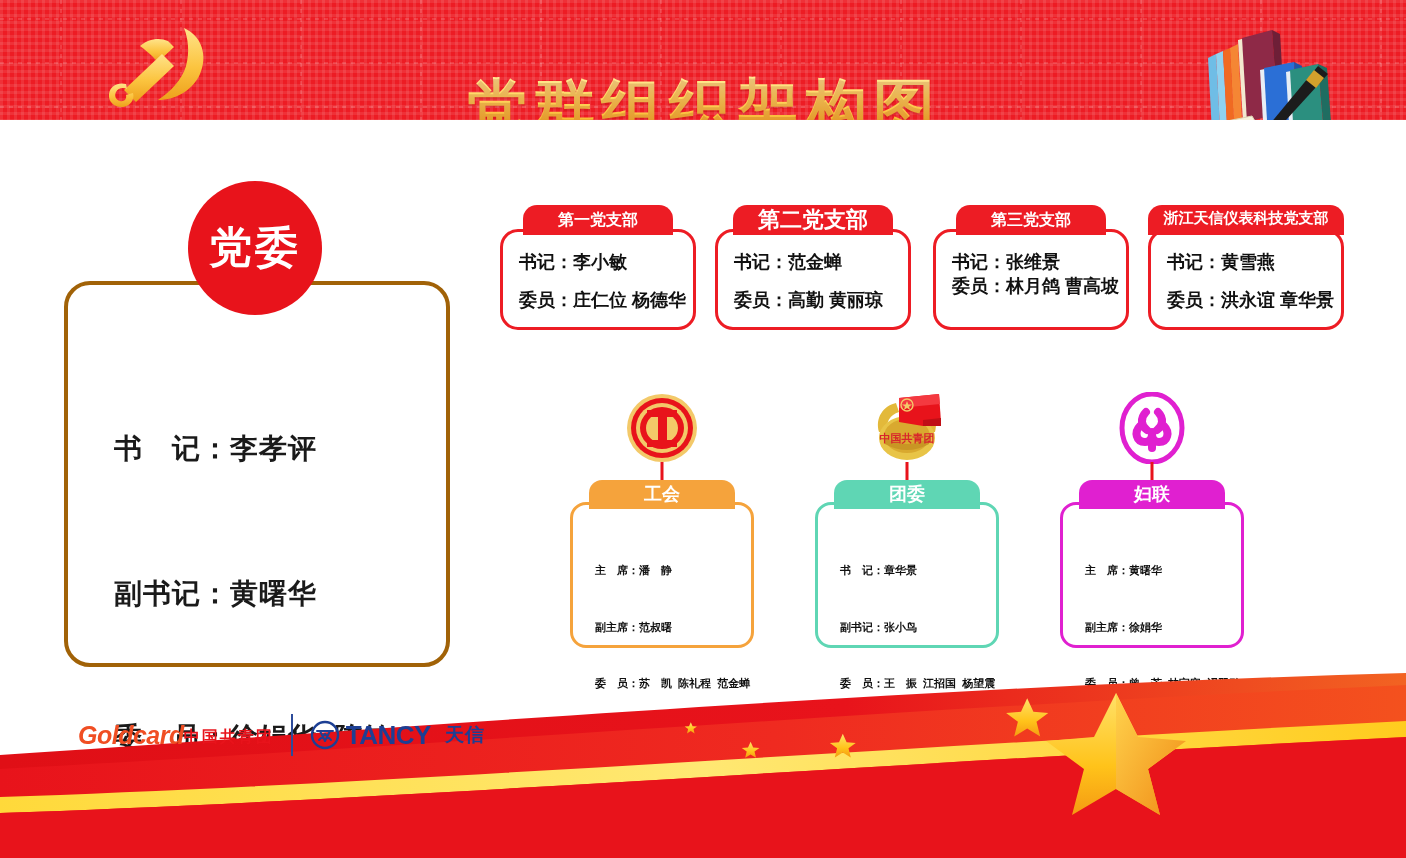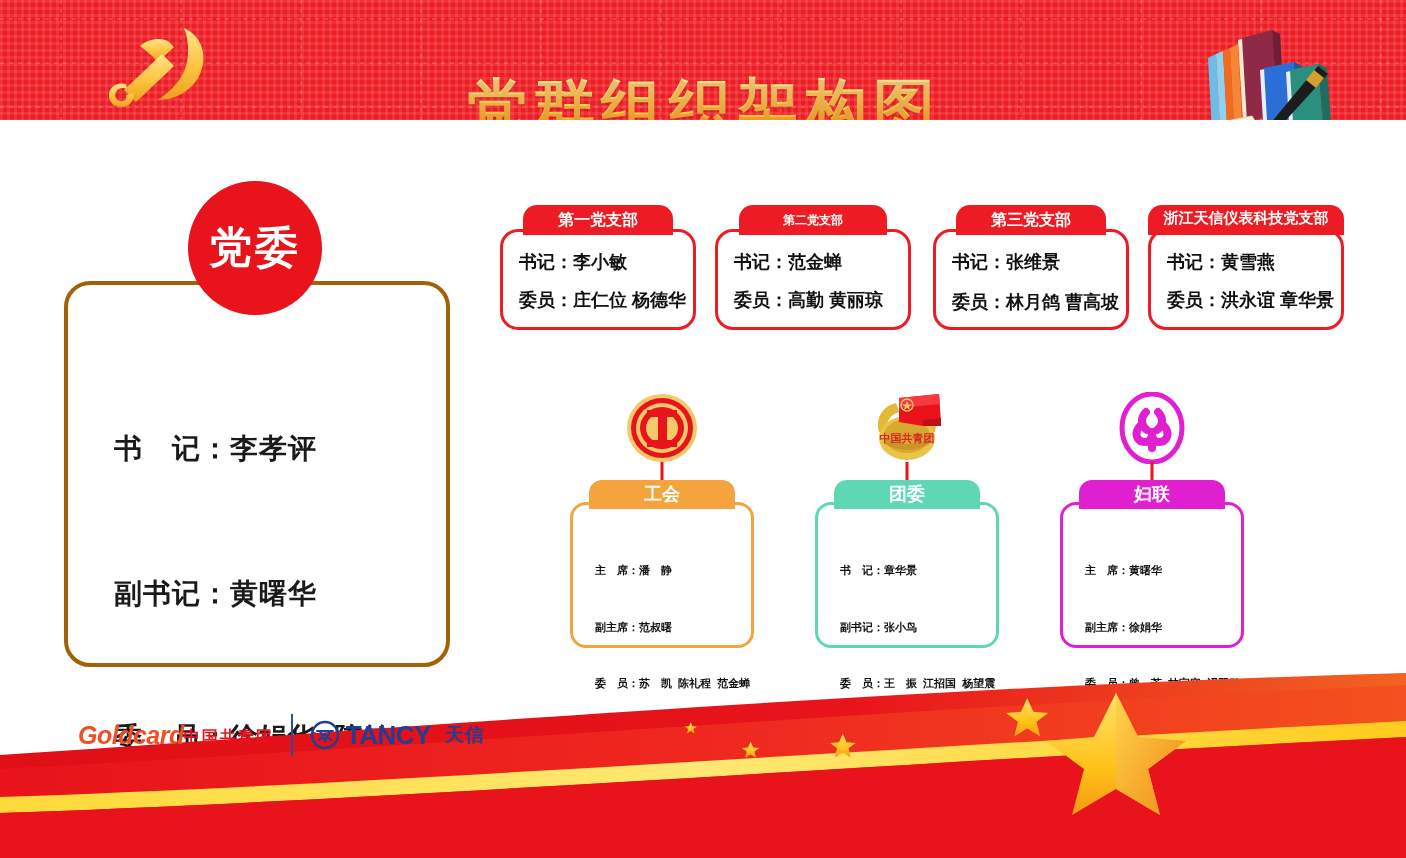--- a/index.html
+++ b/index.html
@@ -236,32 +236,32 @@
 
   <div class="branch" style="left:500px;top:205px;width:196px;height:125px;">
     <div class="branch-tab" style="width:150px;height:30px;line-height:30px;font-size:16px;">第一党支部</div>
     <div class="branch-body" style="top:24px;width:196px;height:101px;padding:18px 0 0 16px;">
       <div class="ln">书记：李小敏</div>
       <div class="ln" style="margin-top:14px;">委员：庄仁位  杨德华</div>
     </div>
   </div>
 
   <div class="branch" style="left:715px;top:205px;width:196px;height:125px;">
-    <div class="branch-tab" style="width:148px;height:30px;line-height:30px;font-size:12px;">第二党支部</div>
+    <div class="branch-tab" style="width:160px;height:30px;line-height:30px;font-size:22px;">第二党支部</div>
     <div class="branch-body" style="top:24px;width:196px;height:101px;padding:18px 0 0 16px;">
       <div class="ln">书记：范金蝉</div>
       <div class="ln" style="margin-top:14px;">委员：高勤  黄丽琼</div>
     </div>
   </div>
 
   <div class="branch" style="left:933px;top:205px;width:196px;height:125px;">
     <div class="branch-tab" style="width:150px;height:30px;line-height:30px;font-size:16px;">第三党支部</div>
     <div class="branch-body" style="top:24px;width:196px;height:101px;padding:18px 0 0 16px;">
       <div class="ln">书记：张维景</div>
-      <div class="ln" style="margin-top:16px;">委员：林月鸽  曹高坡</div>
+      <div class="ln" style="margin-top:0;">委员：林月鸽  曹高坡</div>
     </div>
   </div>
 
   <div class="branch" style="left:1148px;top:205px;width:196px;height:125px;">
     <div class="branch-tab" style="width:196px;height:30px;line-height:30px;font-size:15px;font-family:Liberation Mono, monospace;">浙江天信仪表科技党支部</div>
     <div class="branch-body" style="top:24px;width:196px;height:101px;padding:18px 0 0 16px;">
       <div class="ln">书记：黄雪燕</div>
       <div class="ln" style="margin-top:14px;">委员：洪永谊  章华景</div>
     </div>
   </div>

